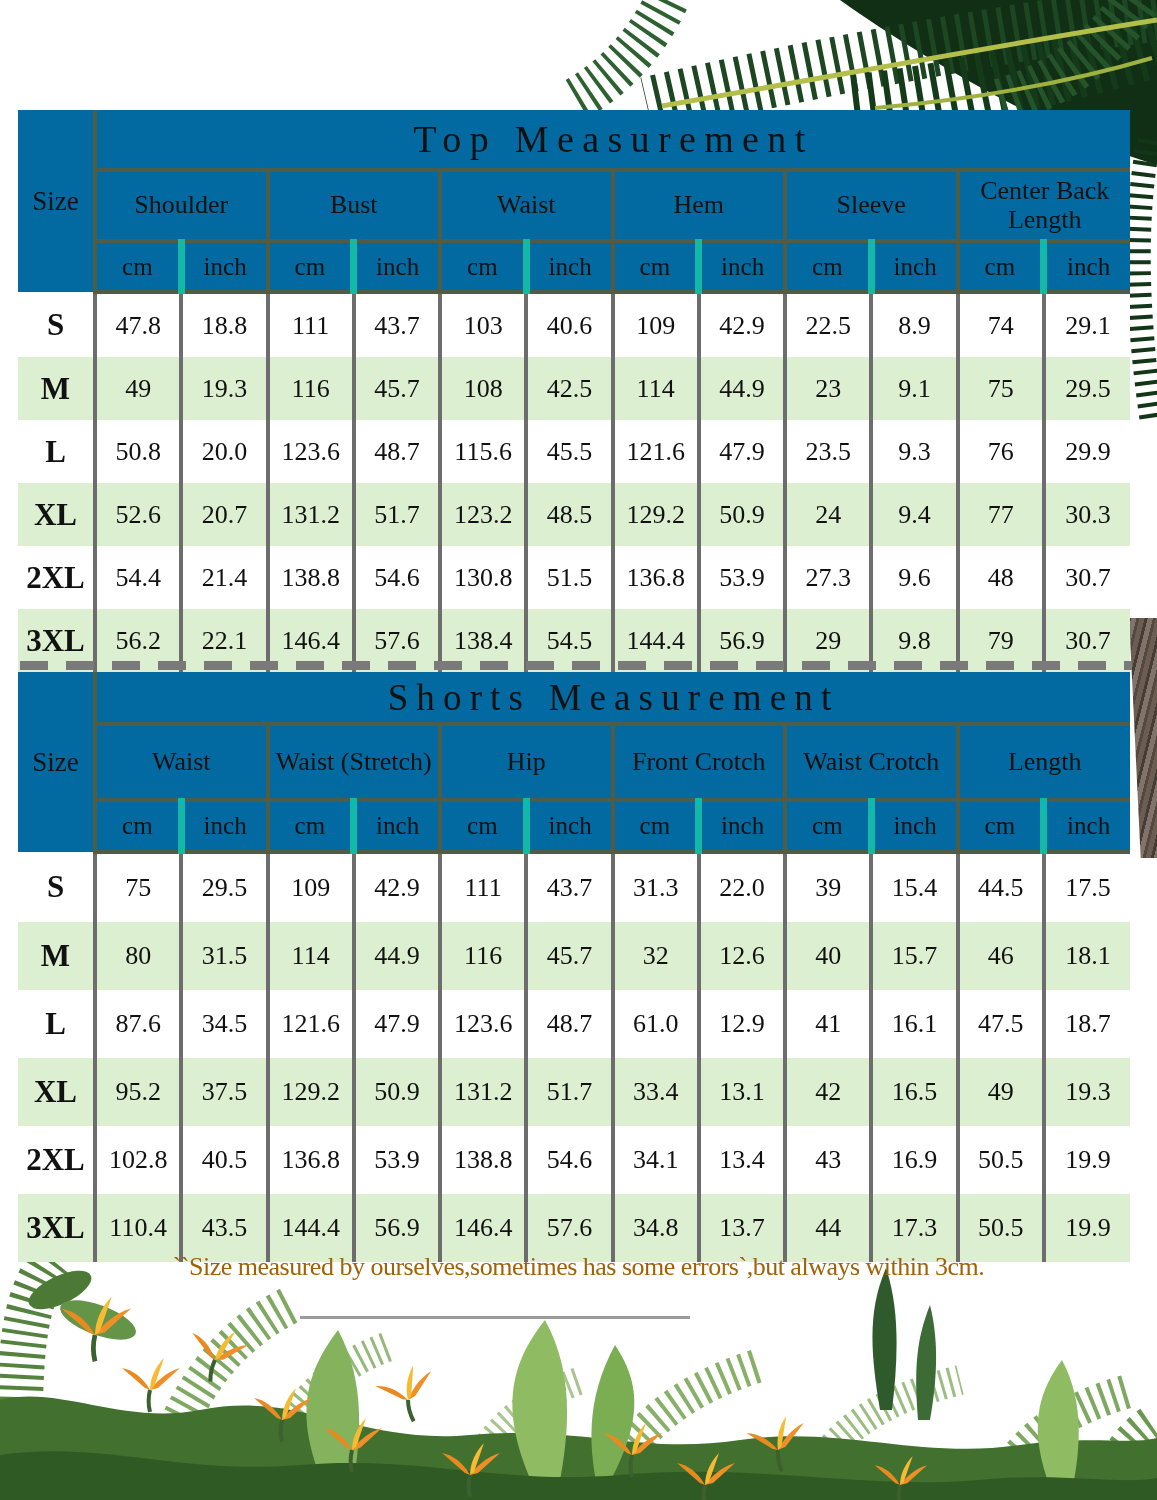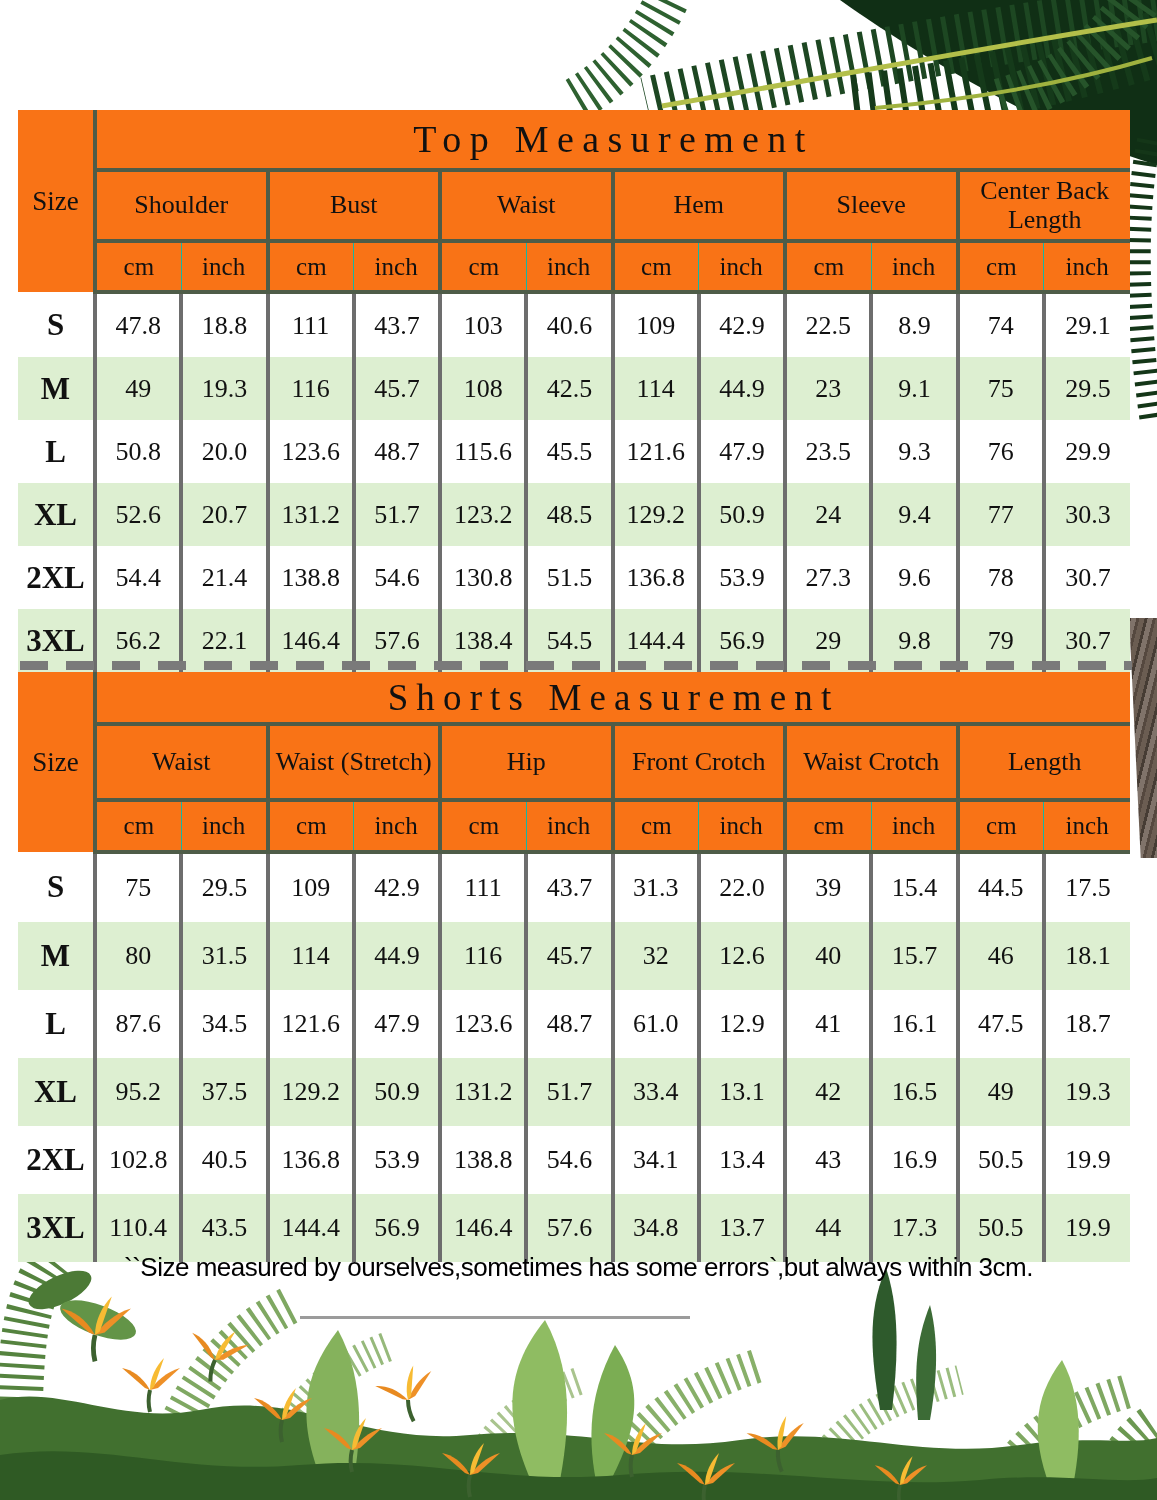--- a/index.html
+++ b/index.html
@@ -15,49 +15,49 @@
   #bottom-foliage{bottom:0;left:0;}
 
   
   .table-wrap{position:absolute;left:18px;width:1112px;z-index:2;background:#fff;}
   #top-table{top:110px;}
   #shorts-table{top:672px;}
   table.size-table{border-collapse:collapse;table-layout:fixed;width:100%;}
   table.size-table td{text-align:center;vertical-align:middle;padding:0;overflow:hidden;}
   col.col-size{width:77px;}
 
-  .size-cell,.title-cell,.group-cell,.unit-cell{background:#f97316;}
+  .size-cell,.title-cell,.group-cell,.unit-cell{background:#0369a1;}
   .size-cell{font-size:27px;border-right:4px solid #4e5c48;}
   .title-cell{font-size:38px;letter-spacing:.22em;border-bottom:4px solid #4e5c48;}
   .group-cell{font-size:26px;line-height:1.08;border-bottom:4px solid #4e5c48;border-right:4px solid #4e5c48;}
   .group-cell:last-child{border-right:0;}
   .unit-cell{font-size:25px;border-bottom:4px solid #4e5c48;}
-  .u-cm{border-right:1px solid #14b8a6;}
+  .u-cm{border-right:7px solid #14b8a6;}
   .u-inch{border-right:4px solid #4e5c48;}
   tr.unit-row td:last-child{border-right:0;}
 
   #top-table .title-cell{height:58px;}   #top-table .group-cell{height:67px;}
   #top-table .unit-cell{height:47px;}    #top-table tr.body-row td{height:63px;}
   #shorts-table .title-cell{height:50px;font-size:37px;}
   #shorts-table .group-cell{height:72px;}
   #shorts-table .unit-cell{height:48px;} #shorts-table tr.body-row td{height:68px;}
 
   tr.body-row td{border-right:4px solid #6d6d6d;font-size:26px;}
   tr.body-row td:last-child{border-right:0;}
   tr.body-row td.size-val{font-size:31px;font-weight:700;}
   tr.stripe td{background:#ddefd1;}
 
   
   #divider{position:absolute;top:661px;left:20px;width:1112px;height:9px;z-index:2;
      background:repeating-linear-gradient(90deg,#7a7a7a 0 28px,transparent 28px 46px);}
 
   
   #footer{position:absolute;top:1253px;left:0;width:1157px;z-index:3;text-align:center;
-     font-family:Liberation Sans, sans-serif;font-size:26px;letter-spacing:-0.5px;
-     line-height:28px;color:#000000;}
+     font-family:Liberation Serif, serif;font-size:26px;letter-spacing:-0.5px;
+     line-height:28px;color:#a16207;}
   #footer-rule{position:absolute;top:1316px;left:300px;width:390px;height:3px;background:#9b9b9b;z-index:3;}
 </style>
 </head>
 <body>
 
 <div id="page">
 
   <svg id="top-palms" class="deco" width="660" height="430" viewBox="0 0 660 430">
     <path d="M343 0 L660 0 L660 165 C560 135 430 62 343 0 Z" fill="#102f15"></path>
     <path d="M660 12 C520 32 340 62 150 106" stroke="#1d4722" stroke-width="58" fill="none" stroke-dasharray="5 9"></path>
@@ -180,21 +180,21 @@
             <td class="val">54.4</td>
             <td class="val">21.4</td>
             <td class="val">138.8</td>
             <td class="val">54.6</td>
             <td class="val">130.8</td>
             <td class="val">51.5</td>
             <td class="val">136.8</td>
             <td class="val">53.9</td>
             <td class="val">27.3</td>
             <td class="val">9.6</td>
-            <td class="val">78</td>
+            <td class="val">48</td>
             <td class="val">30.7</td>
           </tr>
           <tr class="body-row stripe">
             <td class="size-val">3XL</td>
             <td class="val">56.2</td>
             <td class="val">22.1</td>
             <td class="val">146.4</td>
             <td class="val">57.6</td>
             <td class="val">138.4</td>
             <td class="val">54.5</td>

